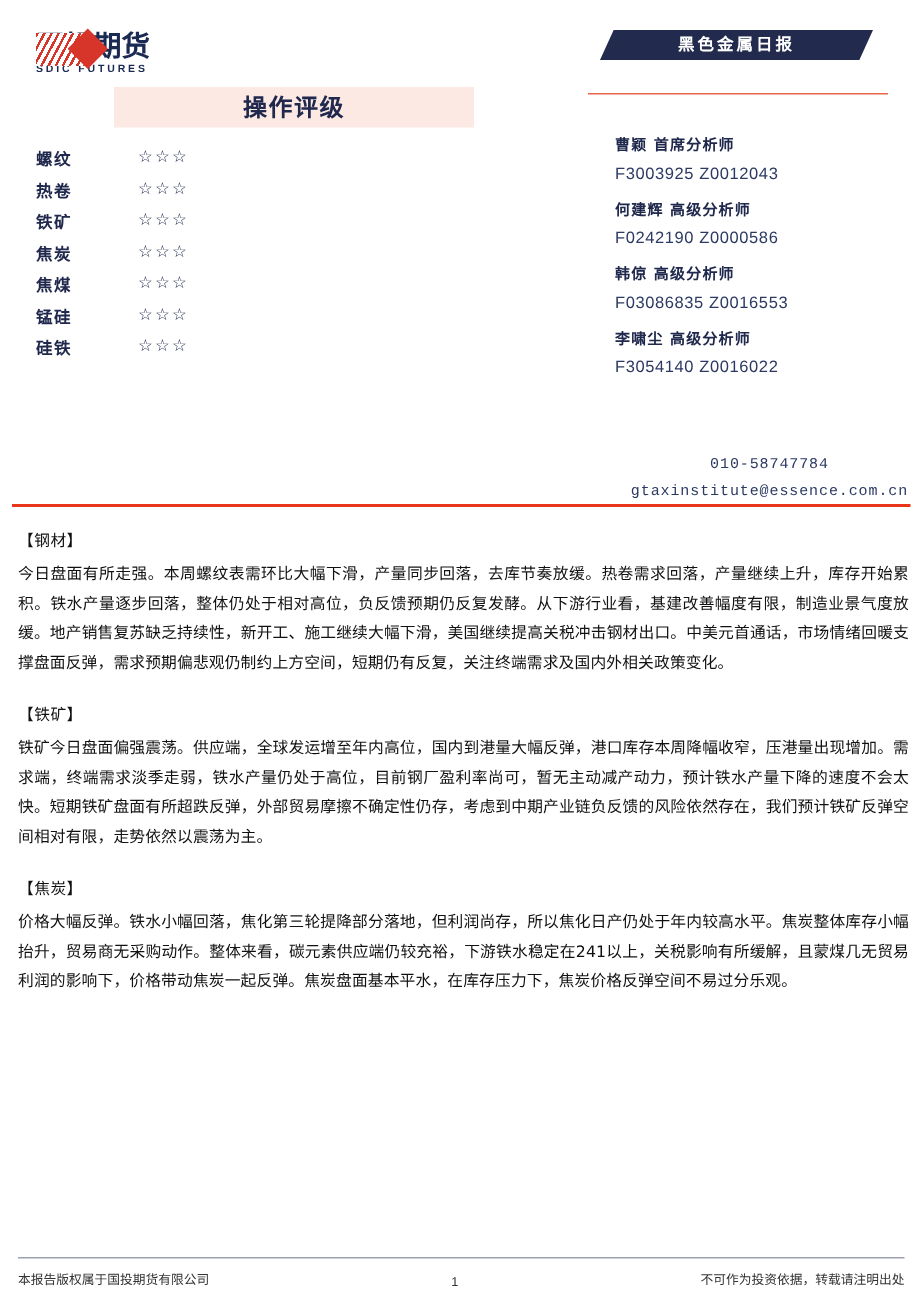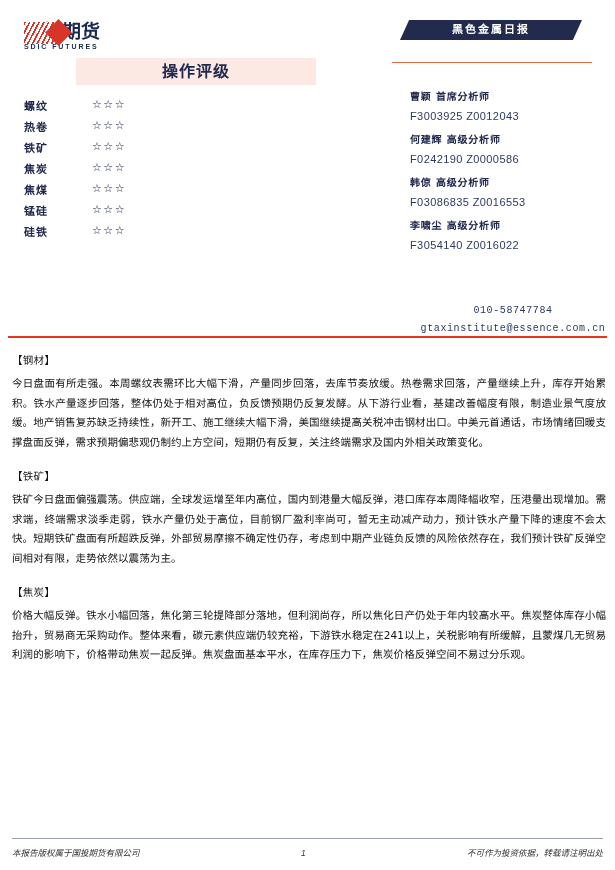--- a/index.html
+++ b/index.html
@@ -268,21 +268,20 @@
     position: absolute;
     left: 12px;
     top: 846px;
     width: 591px;
     display: flex;
     align-items: flex-end;
     justify-content: space-between;
     font-family: "DejaVu Sans", sans-serif;
     font-size: 8.5px;
     color: #333333;
-    font-style: italic;
   }
   .footer-center {
     font-family: "Liberation Sans", sans-serif;
     font-size: 8.5px;
     color: #333333;
   }
 </style>
 </head>
 <body>
 

